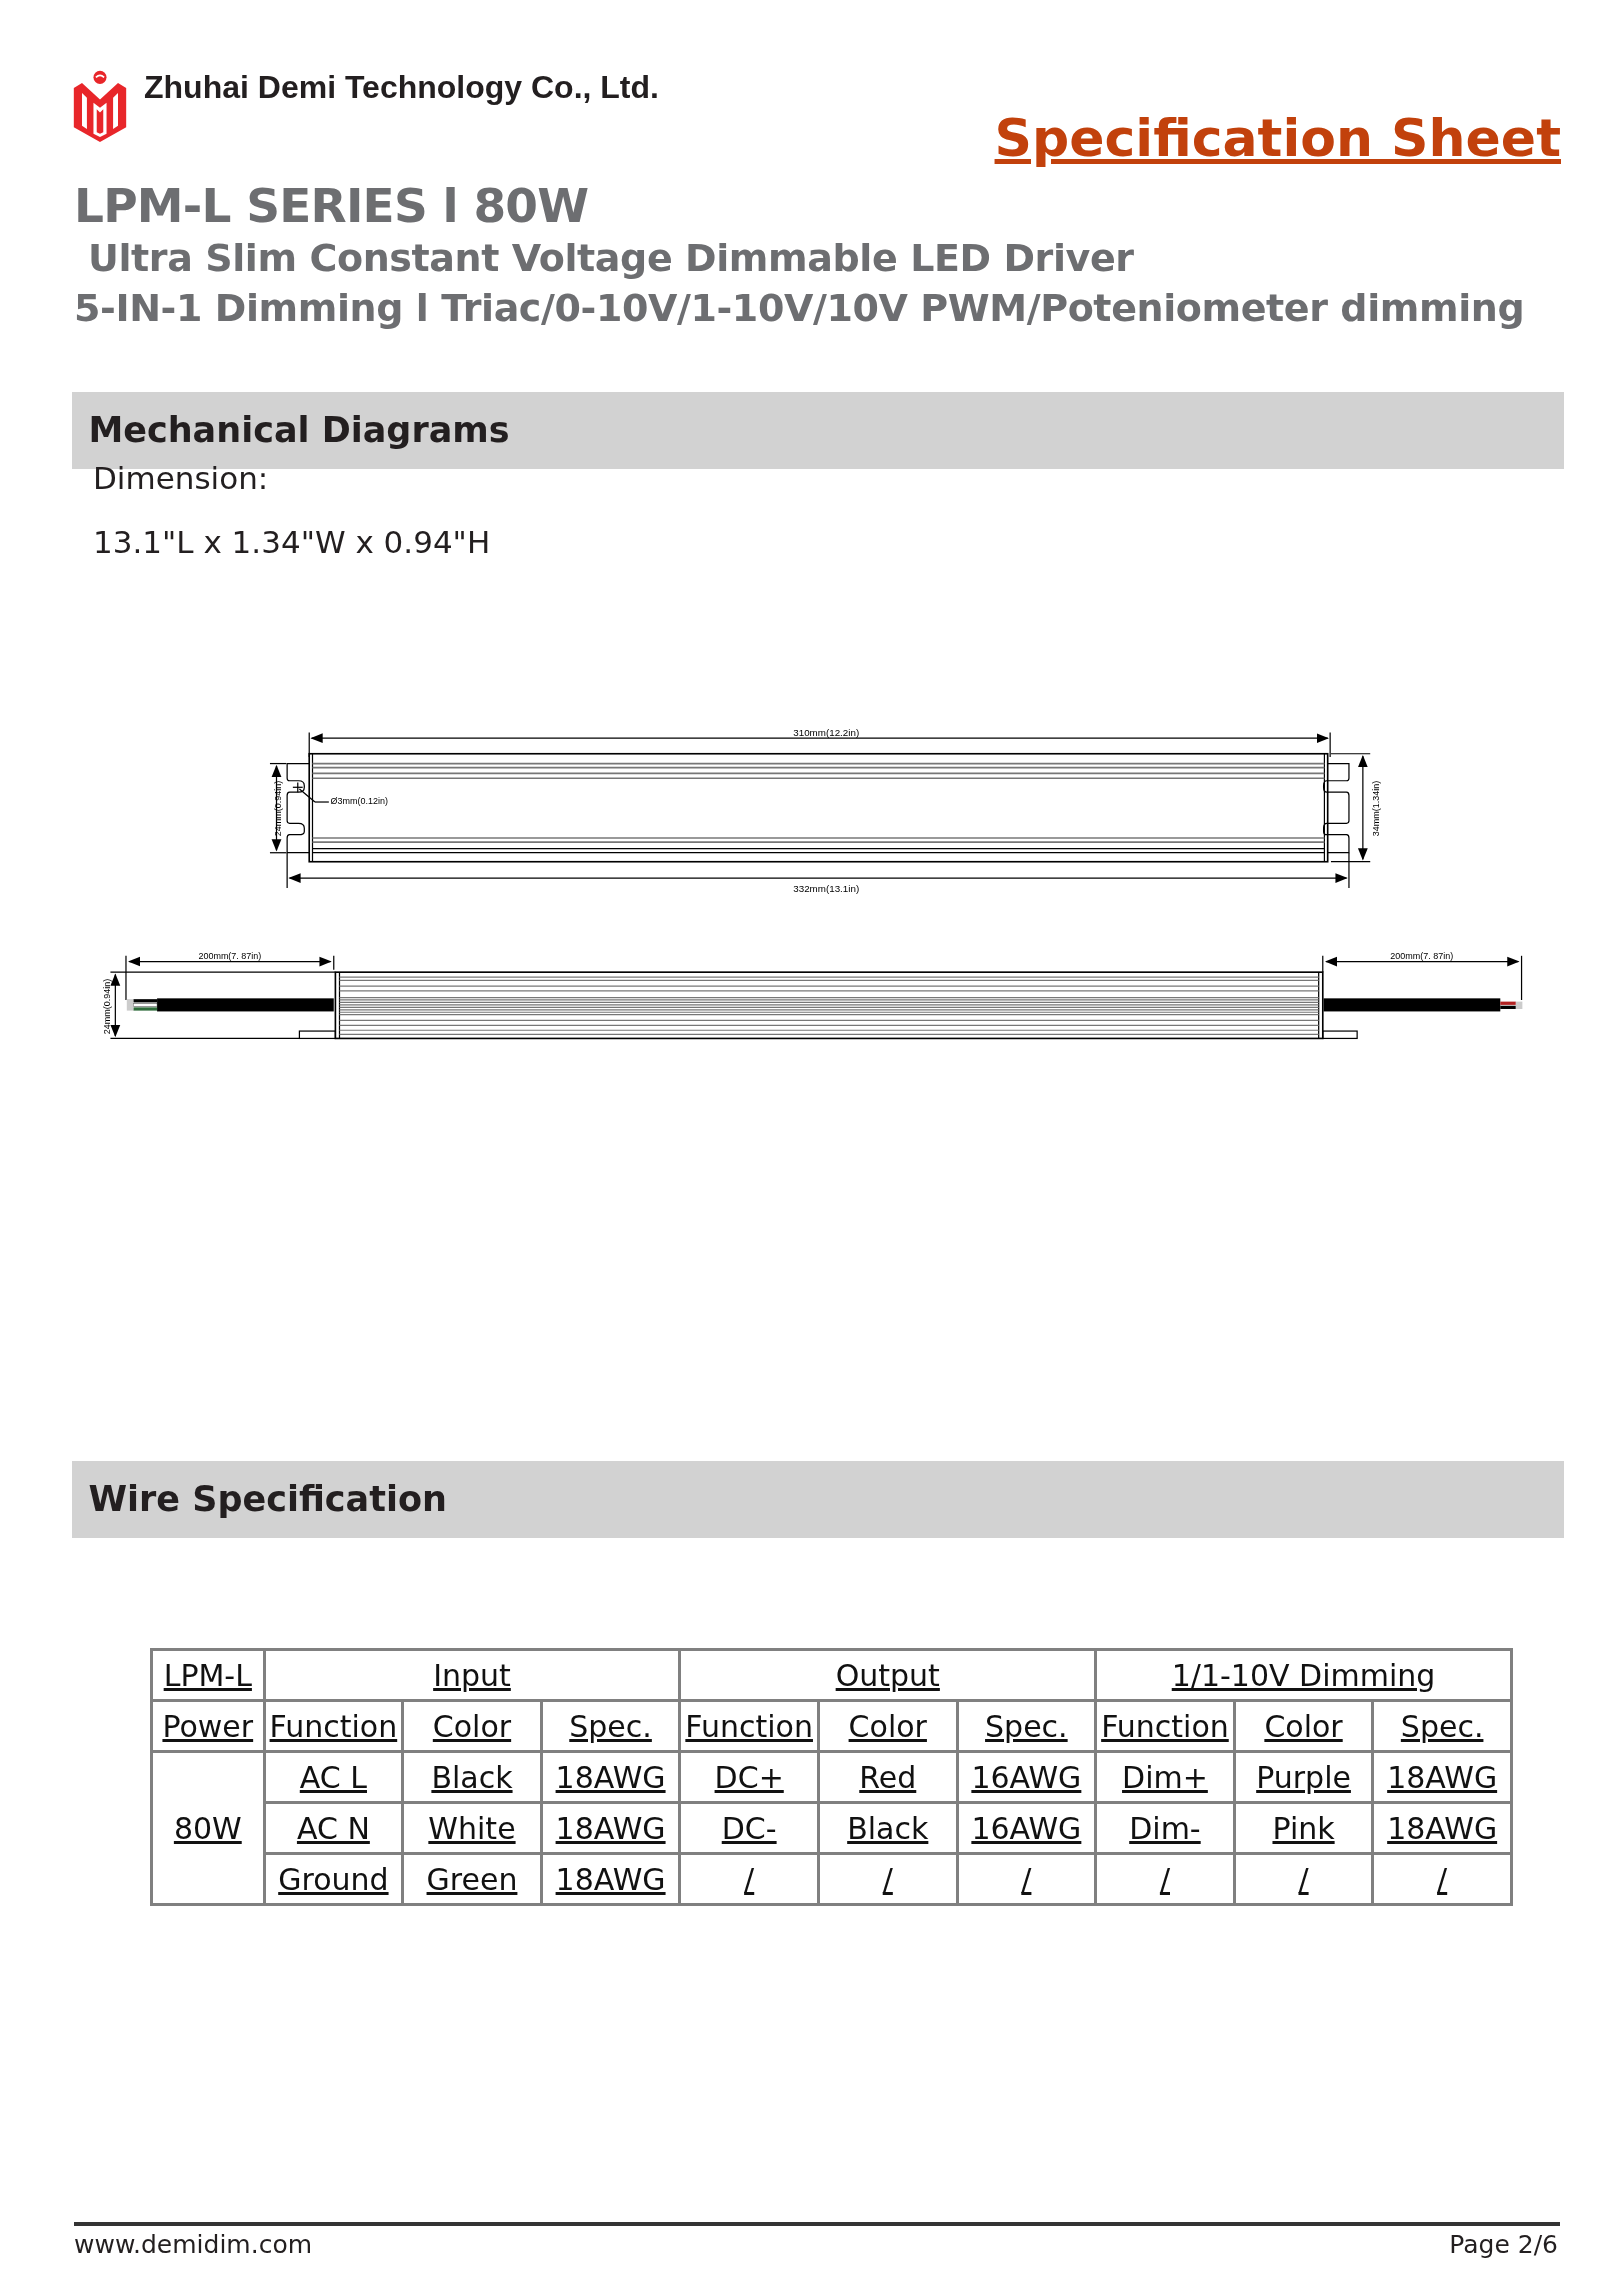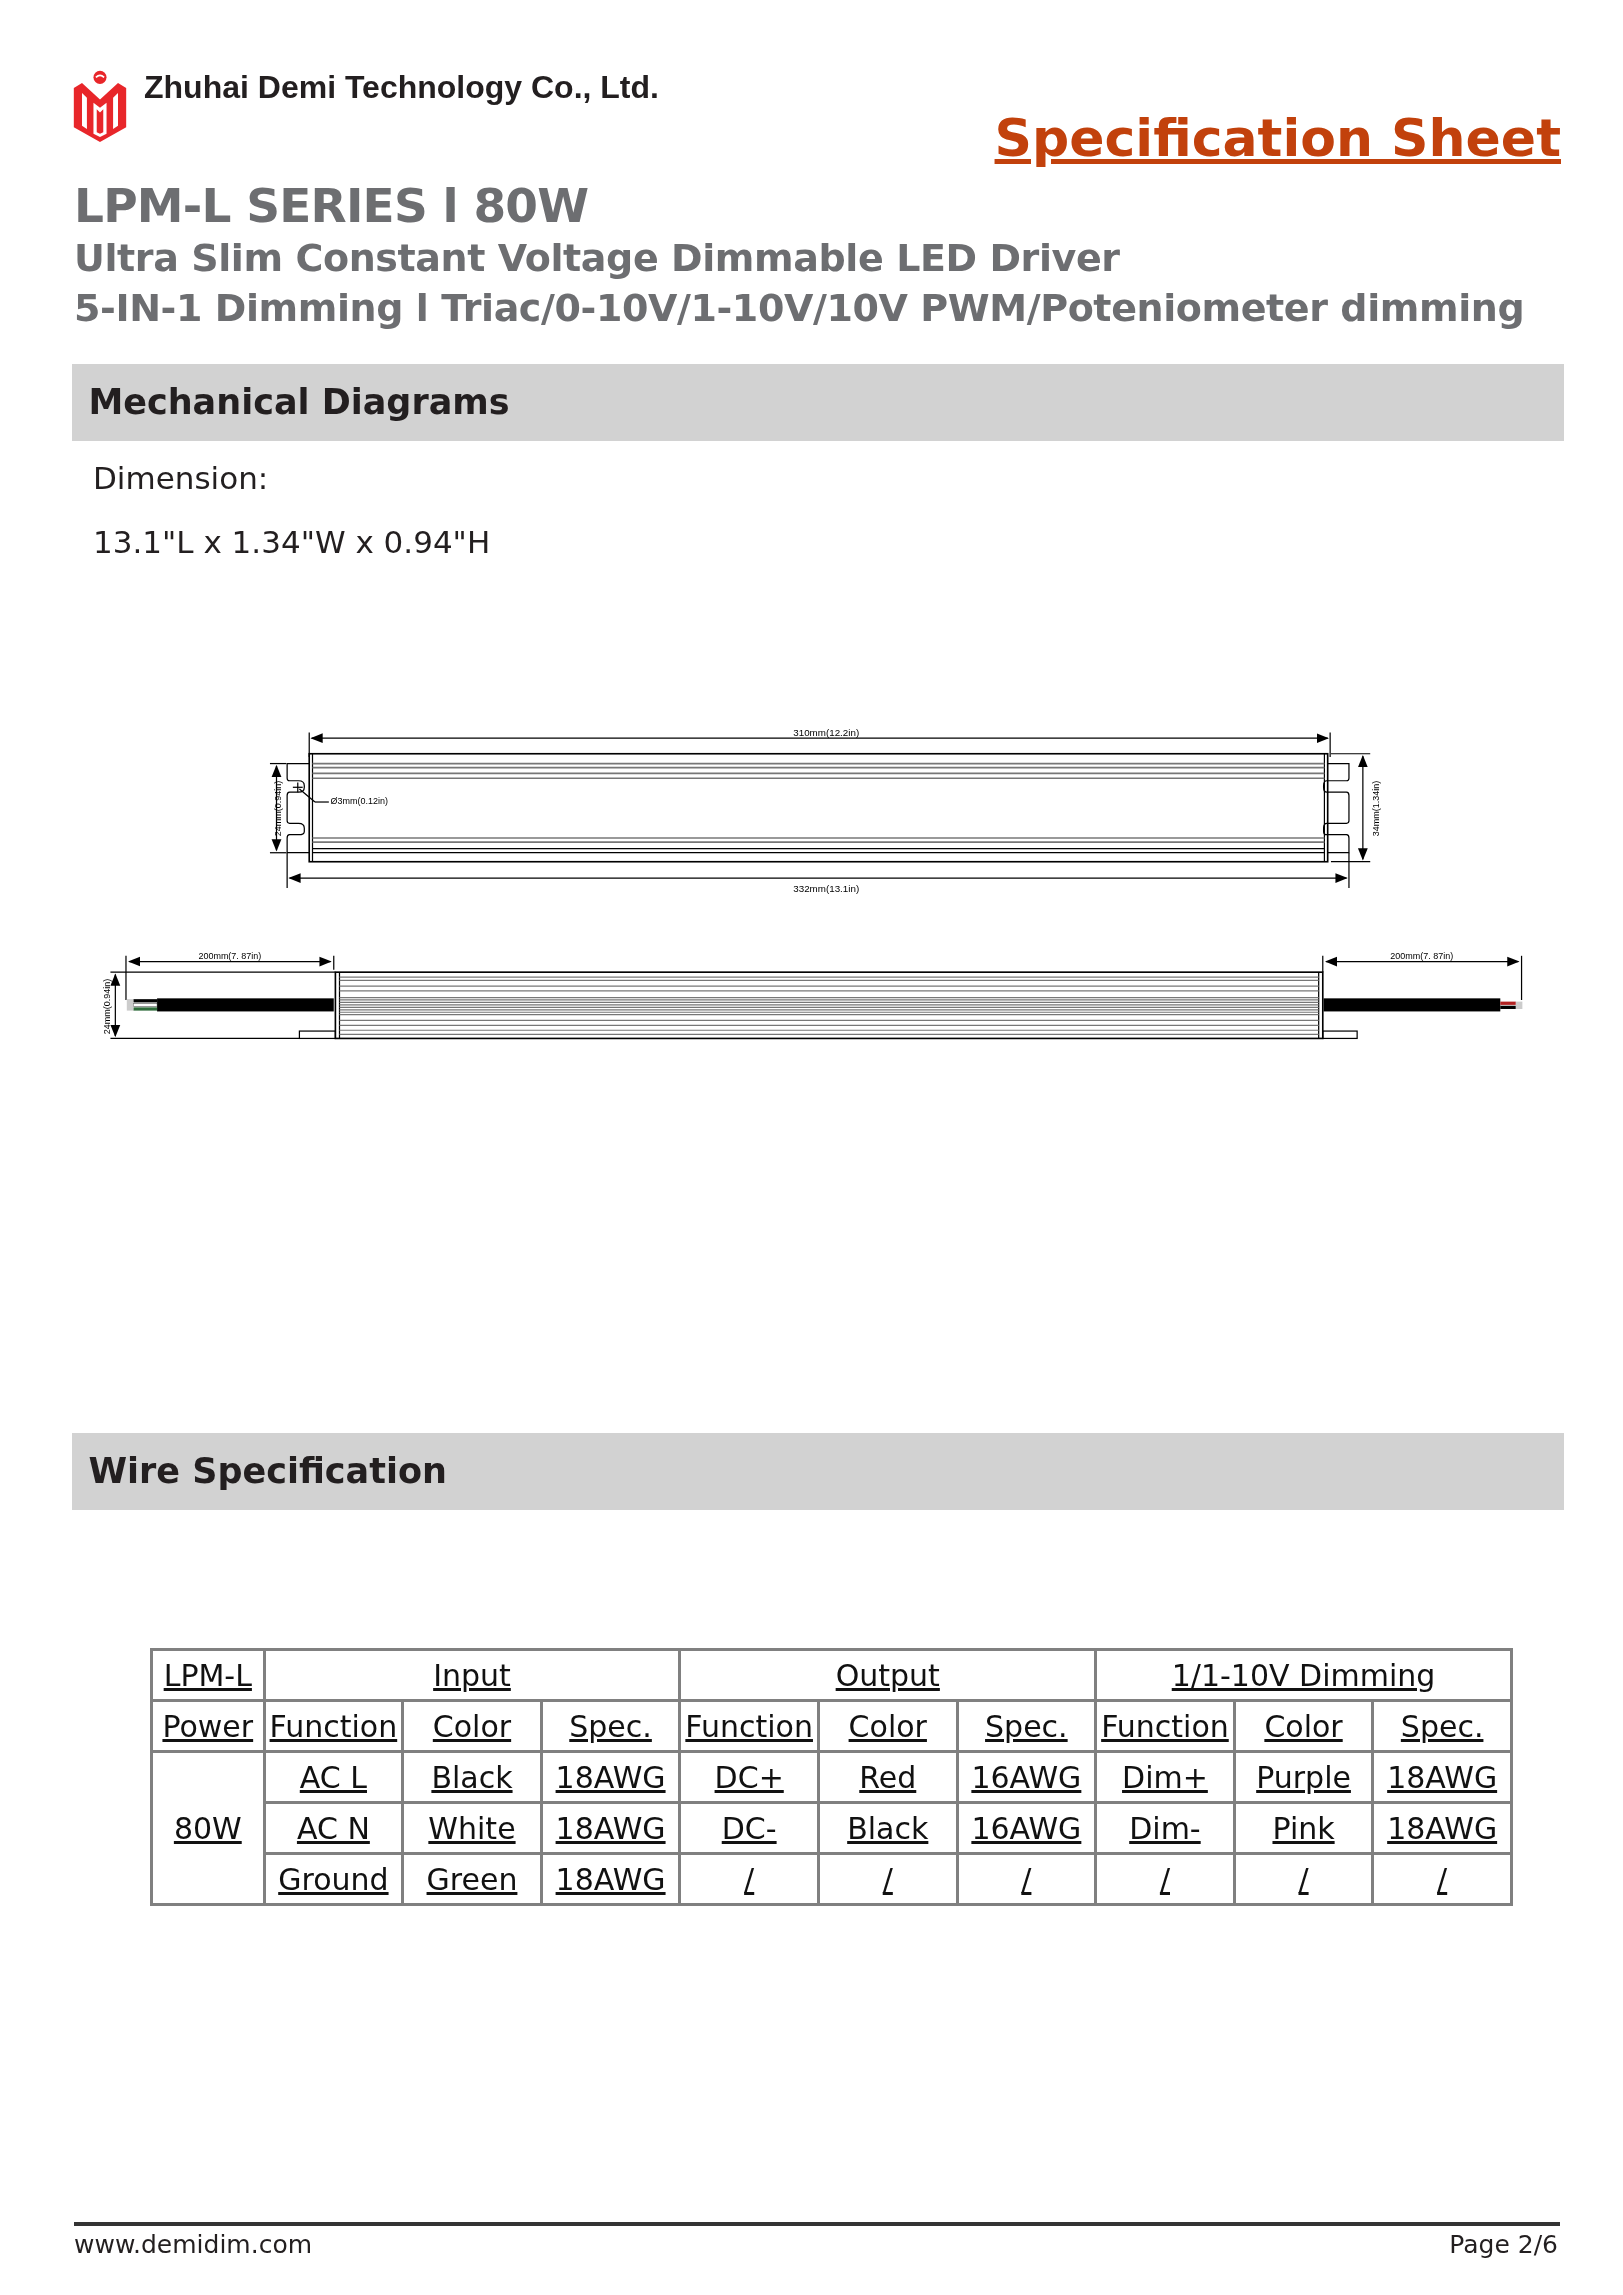--- a/index.html
+++ b/index.html
@@ -3,23 +3,23 @@
 <meta charset="utf-8">
 <style>
   html, body { margin: 0; padding: 0; background: #ffffff; }
   body { width: 1623px; height: 2295px; position: relative; overflow: hidden;
          font-family: "Liberation Sans", "DejaVu Sans", sans-serif; color: #231f20; }
   .abs { position: absolute; }
   #logo { left: 72px; top: 70px; width: 56px; height: 72px; }
   #company { left: 144px; top: 69px; font-size: 32px; font-weight: bold; color: #231f20; letter-spacing: 0px; white-space: nowrap; }
   #spec-sheet { right: 62px; top: 108px; font-size: 52px; font-weight: bold; color: #c2410c; white-space: nowrap; font-family: "DejaVu Sans", sans-serif; text-decoration: underline; }
   #series { left: 74px; top: 178px; font-size: 47px; font-weight: bold; color: #6d6e71; white-space: nowrap; font-family: "DejaVu Sans", sans-serif; letter-spacing: -0.8px; }
-  #subtitle { left: 74px; top: 236px; font-size: 38px; font-weight: bold; color: #6d6e71; white-space: nowrap; font-family: "DejaVu Sans", sans-serif; letter-spacing: -0.4px; }
+  #subtitle { left: 88px; top: 236px; font-size: 38px; font-weight: bold; color: #6d6e71; white-space: nowrap; font-family: "DejaVu Sans", sans-serif; letter-spacing: -0.4px; }
   #dimming-line { left: 74px; top: 286px; font-size: 38px; font-weight: bold; color: #6d6e71; white-space: nowrap; font-family: "DejaVu Sans", sans-serif; letter-spacing: -0.4px; }
-  .band { left: 72px; width: 1492px; height: 77px; background: #d2d2d2; }
+  .band { left: 72px; width: 1492px; height: 77px; background: #d2d2d2; margin-top: 28px; }
   .band span { position: absolute; left: 16.4px; top: 18px; font-size: 35px; font-weight: bold; color: #231f20; font-family: "DejaVu Sans", sans-serif; white-space: nowrap; }
   #band-mech { top: 364px; }
   #band-wire { top: 1433px; }
   .dimtext { left: 93px; font-size: 31px; color: #231f20; white-space: nowrap; font-family: "DejaVu Sans", sans-serif; }
   #dim-label { top: 460px; }
   #dim-value { top: 524px; }
   #drawing { left: 0; top: 720px; width: 1623px; height: 344px; }
   #wire-table { left: 150px; top: 1648px; border-collapse: collapse; font-family: "DejaVu Sans", sans-serif; font-size: 30px; color: #111; }
   #wire-table td { border: 3.3px solid #808080; text-align: center; height: 48px; padding: 0 3.3px; white-space: nowrap; text-decoration: underline; }
   #footer-line { left: 74px; top: 2222px; width: 1486px; height: 4.1px; background: #333; }

